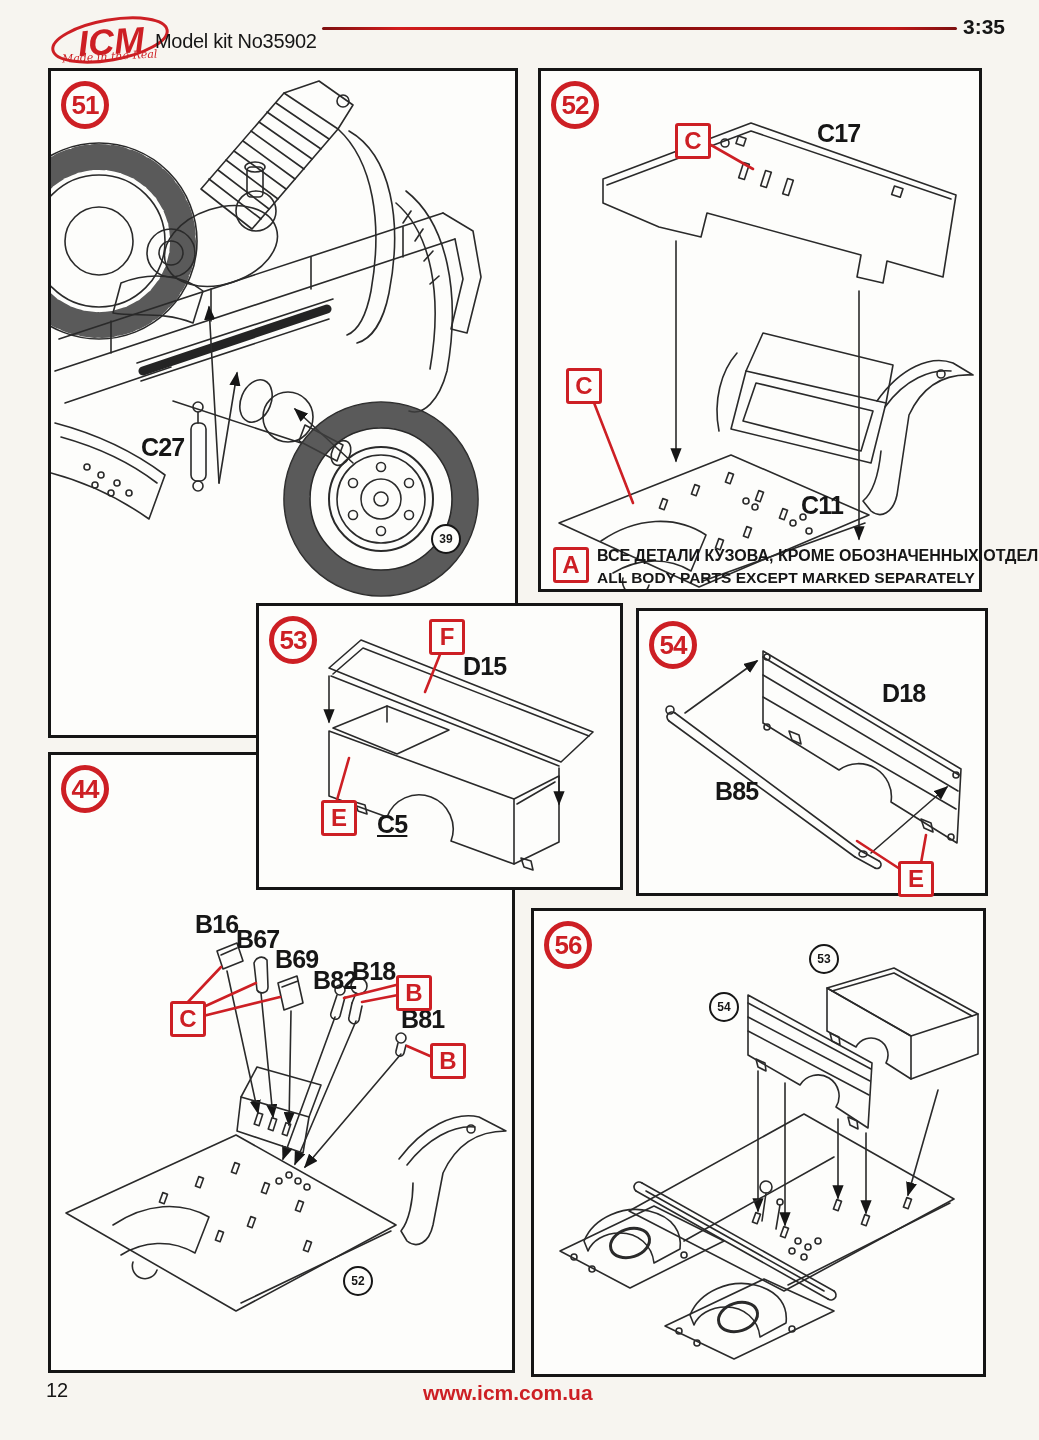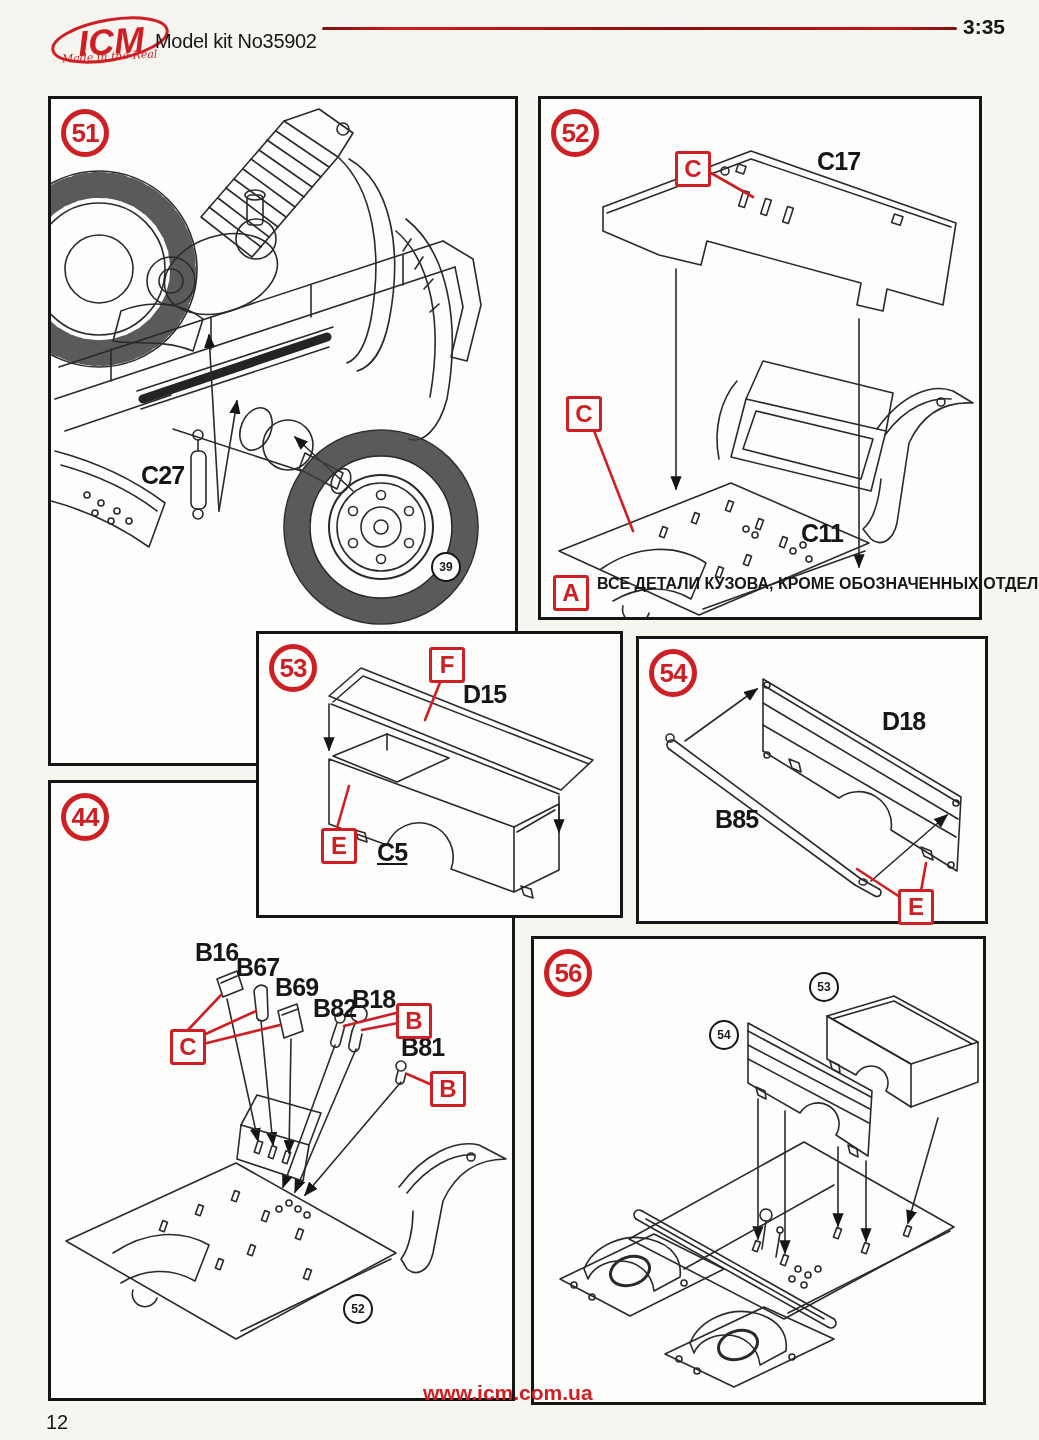--- a/index.html
+++ b/index.html
@@ -7,21 +7,21 @@
         font-family:"Liberation Sans",sans-serif;color:#161616;}
   
   .logo{position:absolute;left:38px;top:12px;width:150px;height:64px;}
   .logo-tagline{position:absolute;left:62px;top:50px;font-family:"DejaVu Serif",serif;
         font-style:italic;font-size:11px;color:#cd1f24;white-space:nowrap;transform:rotate(-3deg);}
   .kit-title{position:absolute;left:155px;top:30px;font-size:20px;font-weight:normal;letter-spacing:-0.3px;text-align:center;}
   .header-rule{position:absolute;left:322px;top:27px;width:635px;height:3px;
         background:linear-gradient(to right,#7d1010,#d31c1c 12%,#8c0e0e 55%,#c21717 90%,#7d1010);border-radius:2px;}
   .kit-scale{position:absolute;left:963px;top:15px;font-size:21px;font-weight:bold;}
   
-  .panel{position:absolute;background:#fdfdfb;border:3px solid #151515;box-sizing:border-box;margin-top:28px;}
+  .panel{position:absolute;background:#fdfdfb;border:3px solid #151515;box-sizing:border-box;}
   #panel51{left:48px;top:68px;width:470px;height:670px;}
   #panel52{left:538px;top:68px;width:444px;height:524px;}
   #panel53{left:256px;top:603px;width:367px;height:287px;z-index:3;}
   #panel54{left:636px;top:608px;width:352px;height:288px;}
   #panel55{left:48px;top:752px;width:467px;height:621px;}
   #panel56{left:531px;top:908px;width:455px;height:469px;padding-left:16px;}
   .panel svg{position:absolute;left:0;top:0;}
   
   .step-badge{position:absolute;left:10px;top:10px;width:38px;height:38px;border:5px solid #cd1f24;
         border-radius:50%;color:#cd1f24;font-weight:bold;font-size:26px;display:flex;
@@ -34,21 +34,21 @@
   .marker{position:absolute;width:30px;height:30px;border:3px solid #cd1f24;border-radius:3px;
         color:#cd1f24;font-weight:bold;font-size:24px;display:flex;align-items:center;
         justify-content:center;background:#fdfdfb;}
   
   .part-label{position:absolute;font-size:25px;font-weight:bold;letter-spacing:-0.8px;white-space:nowrap;}
   
   .note-text{position:absolute;left:56px;font-weight:bold;white-space:nowrap;}
   .note-ru{top:476px;font-size:16px;}
   .note-en{top:498px;font-size:15.5px;}
   
-  .page-number{position:absolute;left:46px;top:1379px;font-size:20px;margin-top:32px;}
+  .page-number{position:absolute;left:46px;top:1379px;font-size:20px;}
   .website{position:absolute;left:423px;top:1381px;font-size:21px;font-weight:bold;color:#cd1f24;}
 </style>
 </head>
 <body>
 
 <div class="page">
 
   <svg class="logo" viewBox="0 0 150 64">
     <ellipse cx="72" cy="28" rx="58" ry="20" fill="none" stroke="#cd1f24" stroke-width="3" transform="rotate(-10 72 28)"></ellipse>
     <text x="40" y="42" font-family="Liberation Sans, sans-serif" font-size="36" font-weight="bold" font-style="italic" fill="#cd1f24" transform="rotate(-4 72 28)">ICM</text>
@@ -208,20 +208,21 @@
         <line x1="50" y1="324" x2="92" y2="432"></line>
       </g>
     </svg>
     <div class="step-badge">52</div>
     <div class="marker" style="left:134px;top:52px;">C</div>
     <div class="marker" style="left:25px;top:297px;">C</div>
     <div class="part-label" style="left:276px;top:48px;">C17</div>
     <div class="part-label" style="left:260px;top:420px;">C11</div>
     <div class="marker" style="left:12px;top:476px;">A</div>
     <div class="note-text note-ru">ВСЕ ДЕТАЛИ КУЗОВА, КРОМЕ ОБОЗНАЧЕННЫХ ОТДЕЛЬНО</div>
+    <div class="note-text note-en">ALL BODY PARTS EXCEPT MARKED SEPARATELY</div>
   </div>
 
   <div class="panel" id="panel53">
     <svg width="361" height="281" viewBox="0 0 361 281" fill="none" stroke="#2a2a2a" stroke-width="1.6" stroke-linecap="round" stroke-linejoin="round">
       <defs>
           <marker id="a53" markerWidth="9" markerHeight="7" refX="8" refY="3.5" orient="auto">
         <path d="M0,0 L9,3.5 L0,7 z" fill="#161616" stroke="none"></path>
           </marker>
         </defs>
 

